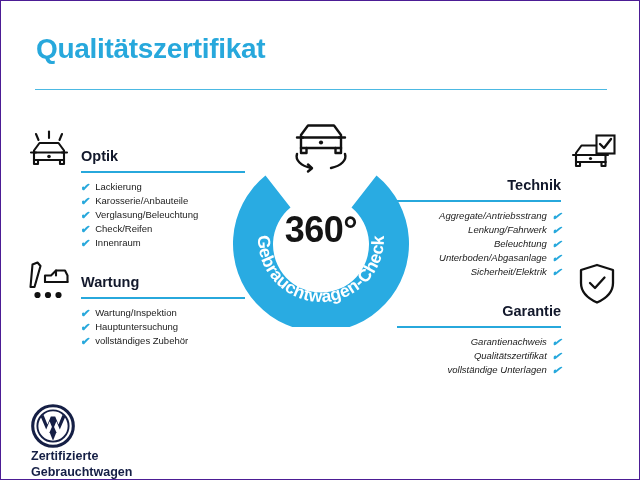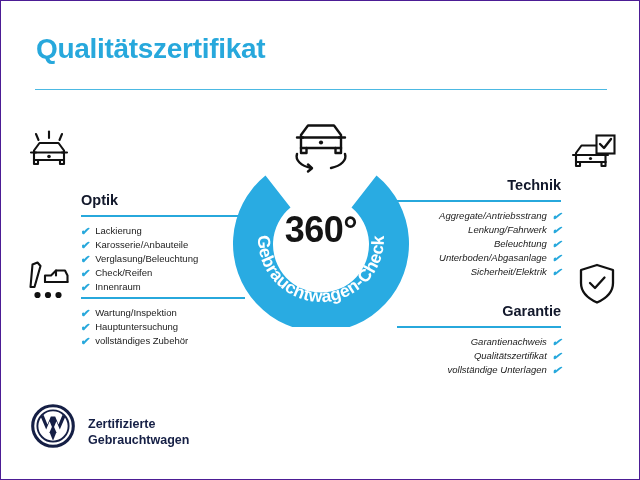--- a/index.html
+++ b/index.html
@@ -88,21 +88,21 @@
   }
 
   
   .sec-left .sec-title { text-align: left; }
   .sec-left .sec-list li { justify-content: flex-start; }
   
   .sec-right .sec-title { text-align: right; margin-top: 29px; }
   .sec-right .sec-list li { justify-content: flex-end; font-style: italic; }
 
   
-  #sec-optik    { left: 80px;  top: 146px; width: 164px; margin-top: 44px; }
+  #sec-optik    { left: 80px;  top: 146px; width: 164px; }
   #sec-wartung  { left: 80px;  top: 272px; width: 164px; }
   #sec-technik  { left: 396px; top: 146px; width: 164px; }
   #sec-garantie { left: 396px; top: 272px; width: 164px; }
 
   
   .sec-icon {
     position: absolute;
     width: 48px;
     height: 46px;
   }
@@ -137,22 +137,22 @@
     width: 80px;
     height: 58px;
   }
 
   
   #footer {
     position: absolute;
     left: 30px;
     top: 403px;
     display: flex;
-    align-items: flex-end;
-    gap: 13px;
+    align-items: flex-start;
+    flex-direction: column;
   }
   #footer-text {
     font-size: 12.5px;
     font-weight: bold;
     color: #151f45;
     line-height: 16px;
     white-space: pre-line;
   }
 </style>
 </head>
@@ -241,20 +241,21 @@
         </li>
       <li>
           <span class="chk">✔</span>
           <span>Innenraum</span>
         </li>
     </ul>
   </div>
 
   <div class="section sec-left" id="sec-wartung">
     <div class="sec-head">
+      <div class="sec-title">Wartung</div>
       <div class="sec-rule"></div>
     </div>
     <ul class="sec-list">
       <li>
           <span class="chk">✔</span>
           <span>Wartung/Inspektion</span>
         </li>
       <li>
           <span class="chk">✔</span>
           <span>Hauptuntersuchung</span>

